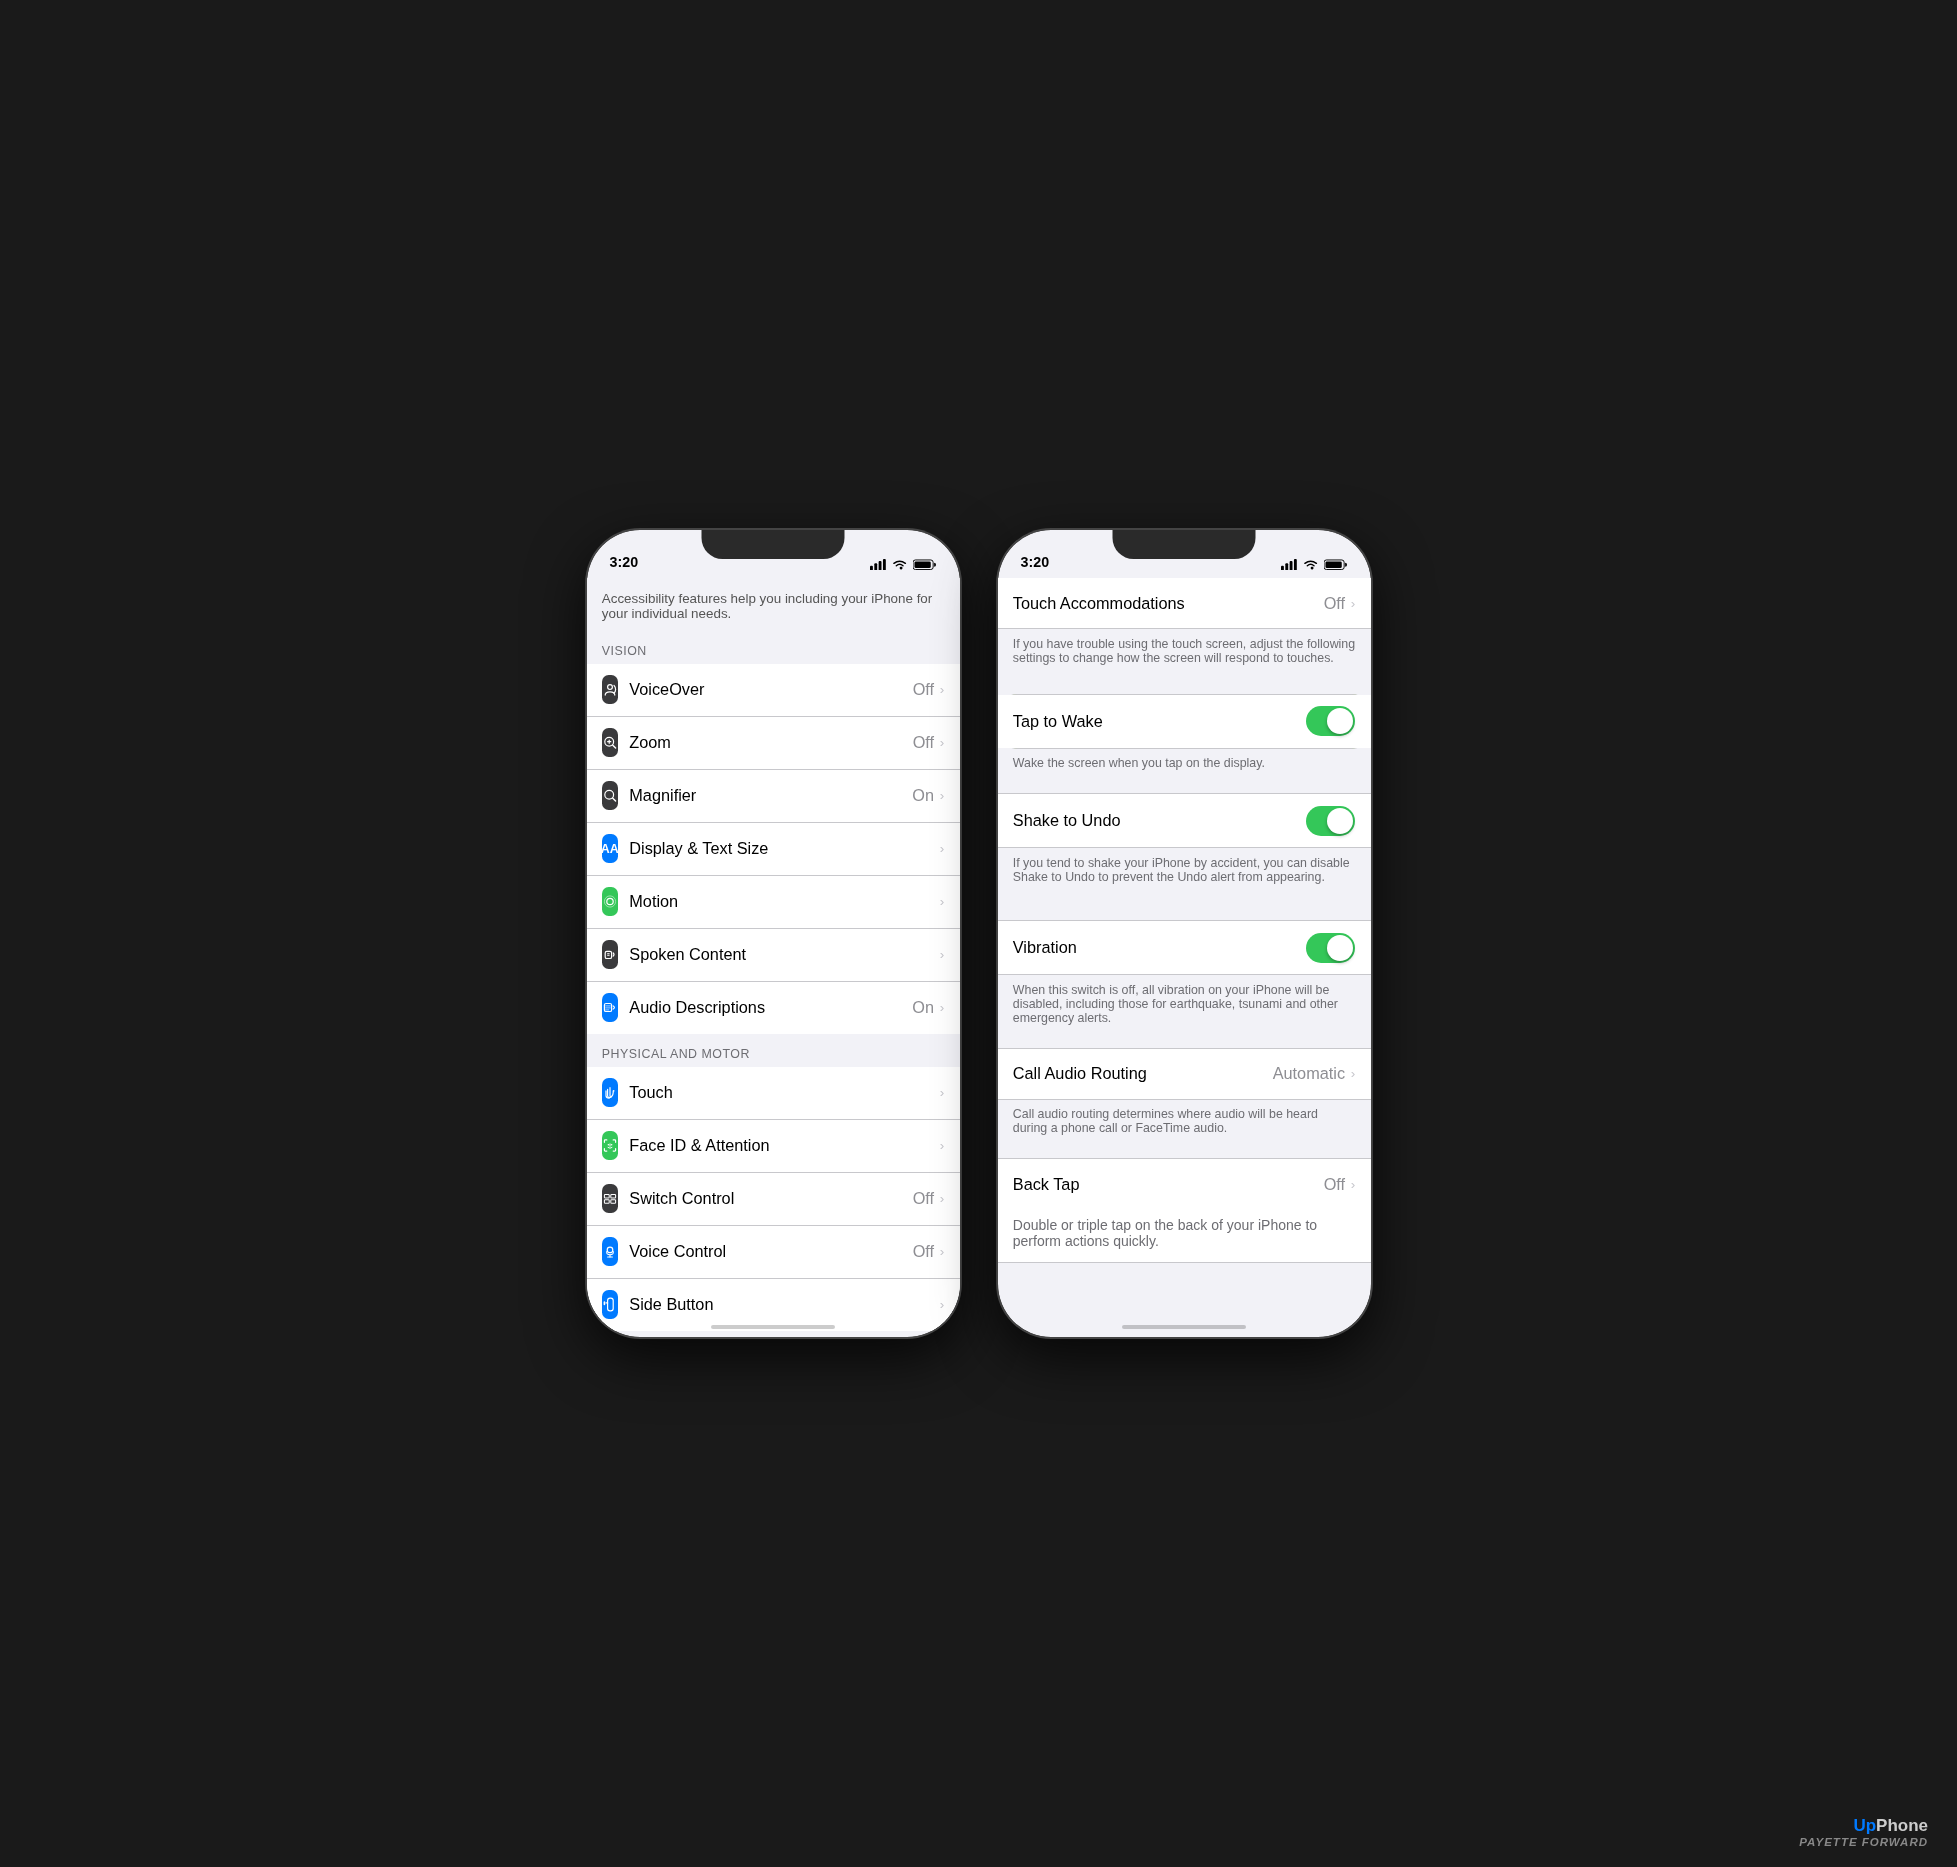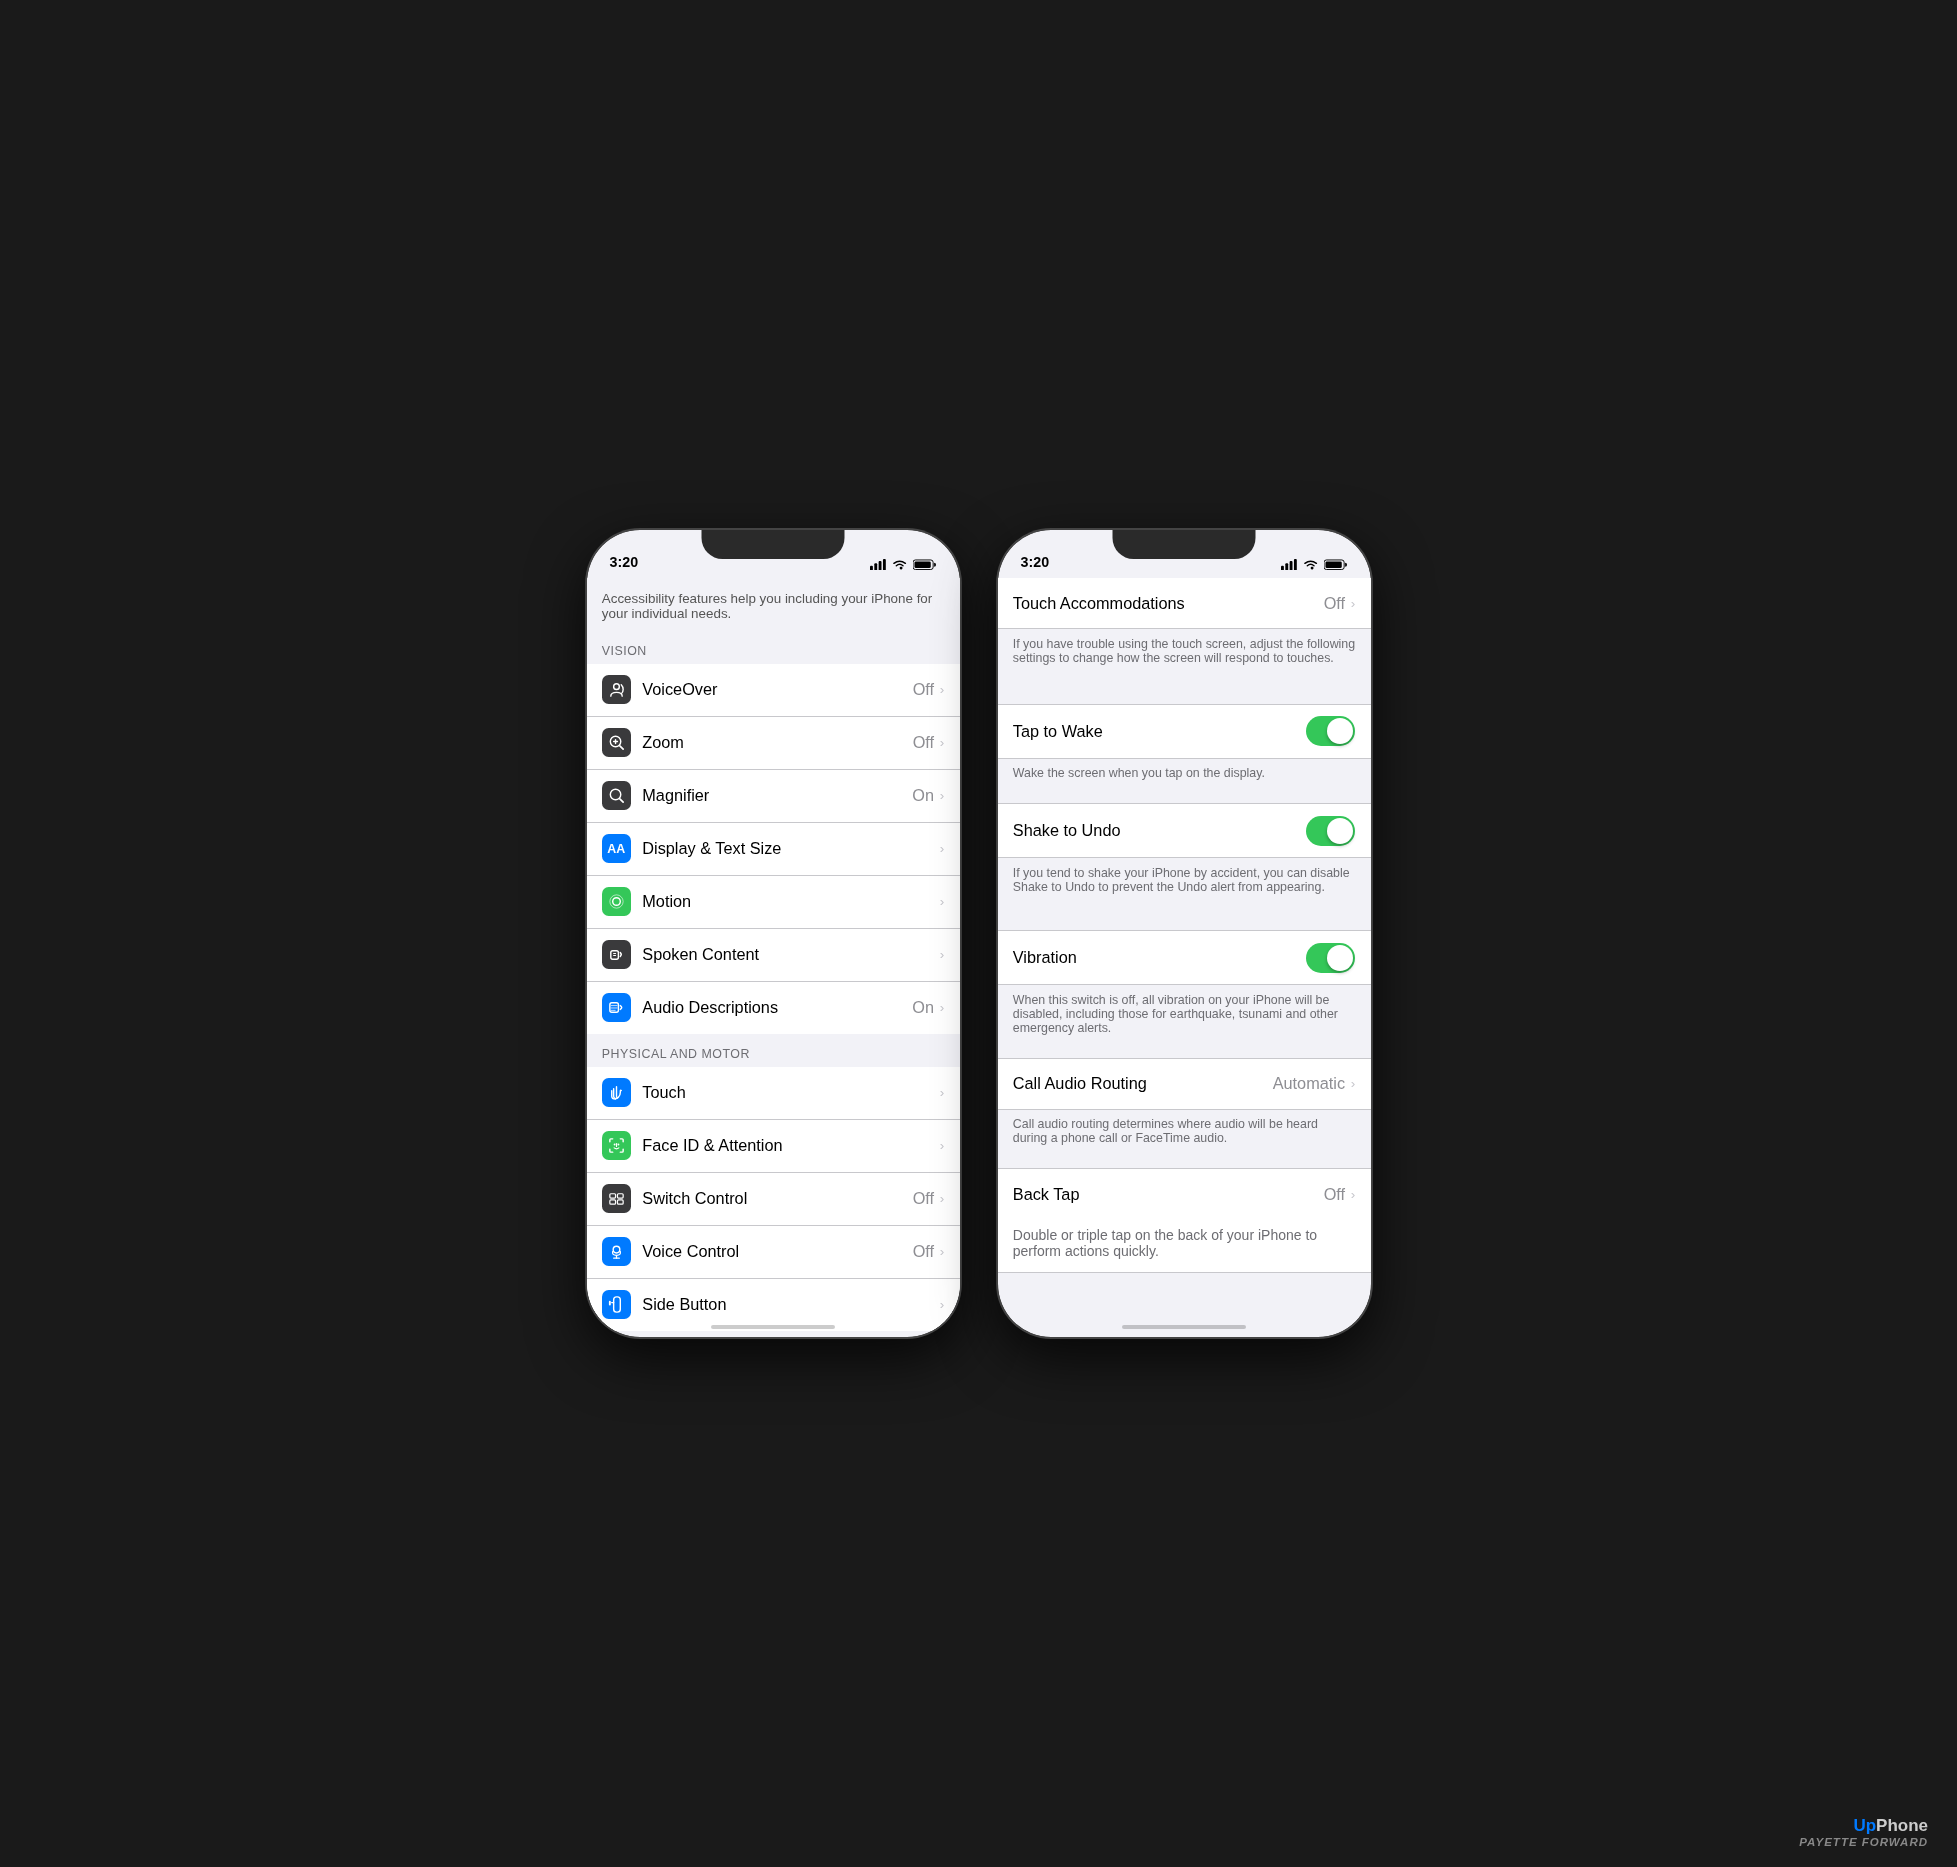--- a/index.html
+++ b/index.html
@@ -146,21 +146,21 @@
       border-bottom: 0.5px solid #c8c8cc;
       min-height: 50px;
       position: relative;
     }
 
     .list-cell:last-child {
       border-bottom: none;
     }
 
     .cell-icon {
-      width: 29px;
+      width: 16px;
       height: 29px;
       border-radius: 6.7px;
       margin-right: 11.5px;
       display: flex;
       align-items: center;
       justify-content: center;
       flex-shrink: 0;
       font-size: 15.3px;
     }
 
@@ -568,21 +568,21 @@
 
         <div style="background:#fff; border-bottom: 0.5px solid #c8c8cc;">
           <div class="list-cell" style="border-bottom:none;">
             <span class="cell-label">Touch Accommodations</span>
             <span class="cell-value">Off</span>
             <span class="chevron">›</span>
           </div>
         </div>
         <div class="sub-description">If you have trouble using the touch screen, adjust the following settings to change how the screen will respond to touches.</div>
 
-        <div style="background:#84cc16; border-top: 0.5px solid #c8c8cc; border-bottom: 0.5px solid #c8c8cc; margin-top:24px;">
+        <div style="background:#84cc16; border-top: 0.5px solid #c8c8cc; border-bottom: 0.5px solid #c8c8cc; margin-top:14px;border-radius:19px;">
           <div class="list-cell" style="border-bottom:none;">
             <span class="cell-label">Tap to Wake</span>
             <div class="toggle on">
               <div class="toggle-thumb"></div>
             </div>
           </div>
         </div>
         <div class="sub-description">Wake the screen when you tap on the display.</div>
 
         <div style="background:#fff; border-top: 0.5px solid #c8c8cc; border-bottom: 0.5px solid #c8c8cc; margin-top:7.6px;">

